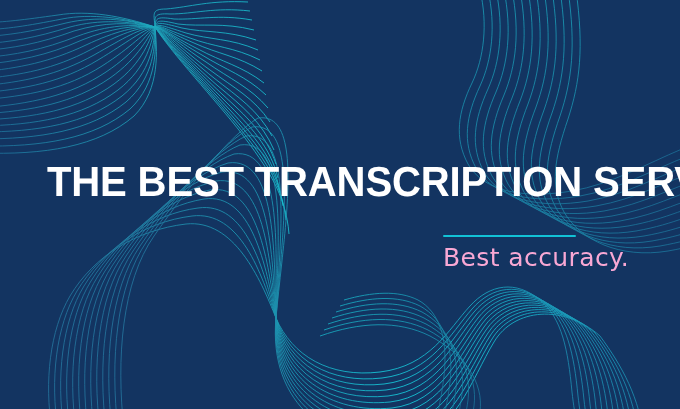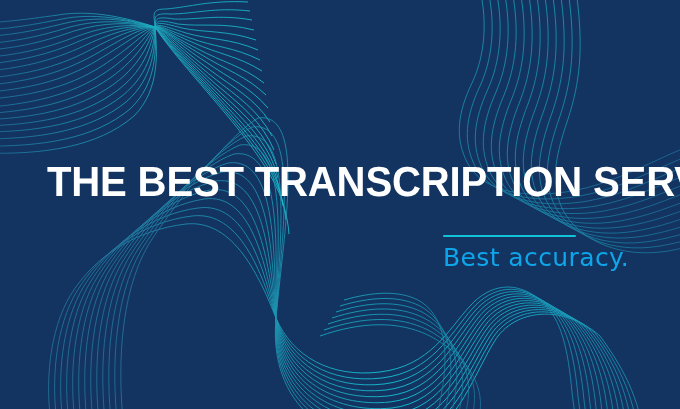--- a/index.html
+++ b/index.html
@@ -59,21 +59,21 @@
   #tagline {
     position: absolute;
     left: 443px;
     top: 243px;
     margin: 0;
     font-family: "DejaVu Sans", sans-serif;
     font-weight: 400;
     font-size: 25px;
     line-height: 30px;
     letter-spacing: 0.4px;
-    color: #0ea5e9;
+    color: #f9a8d4;
     white-space: nowrap;
   }
 </style>
 </head>
 <body>
 
 <div id="poster">
 
   <svg id="bg-waves" viewBox="0 0 680 409" width="680" height="409" xmlns="http://www.w3.org/2000/svg" aria-hidden="true">
     <defs>

